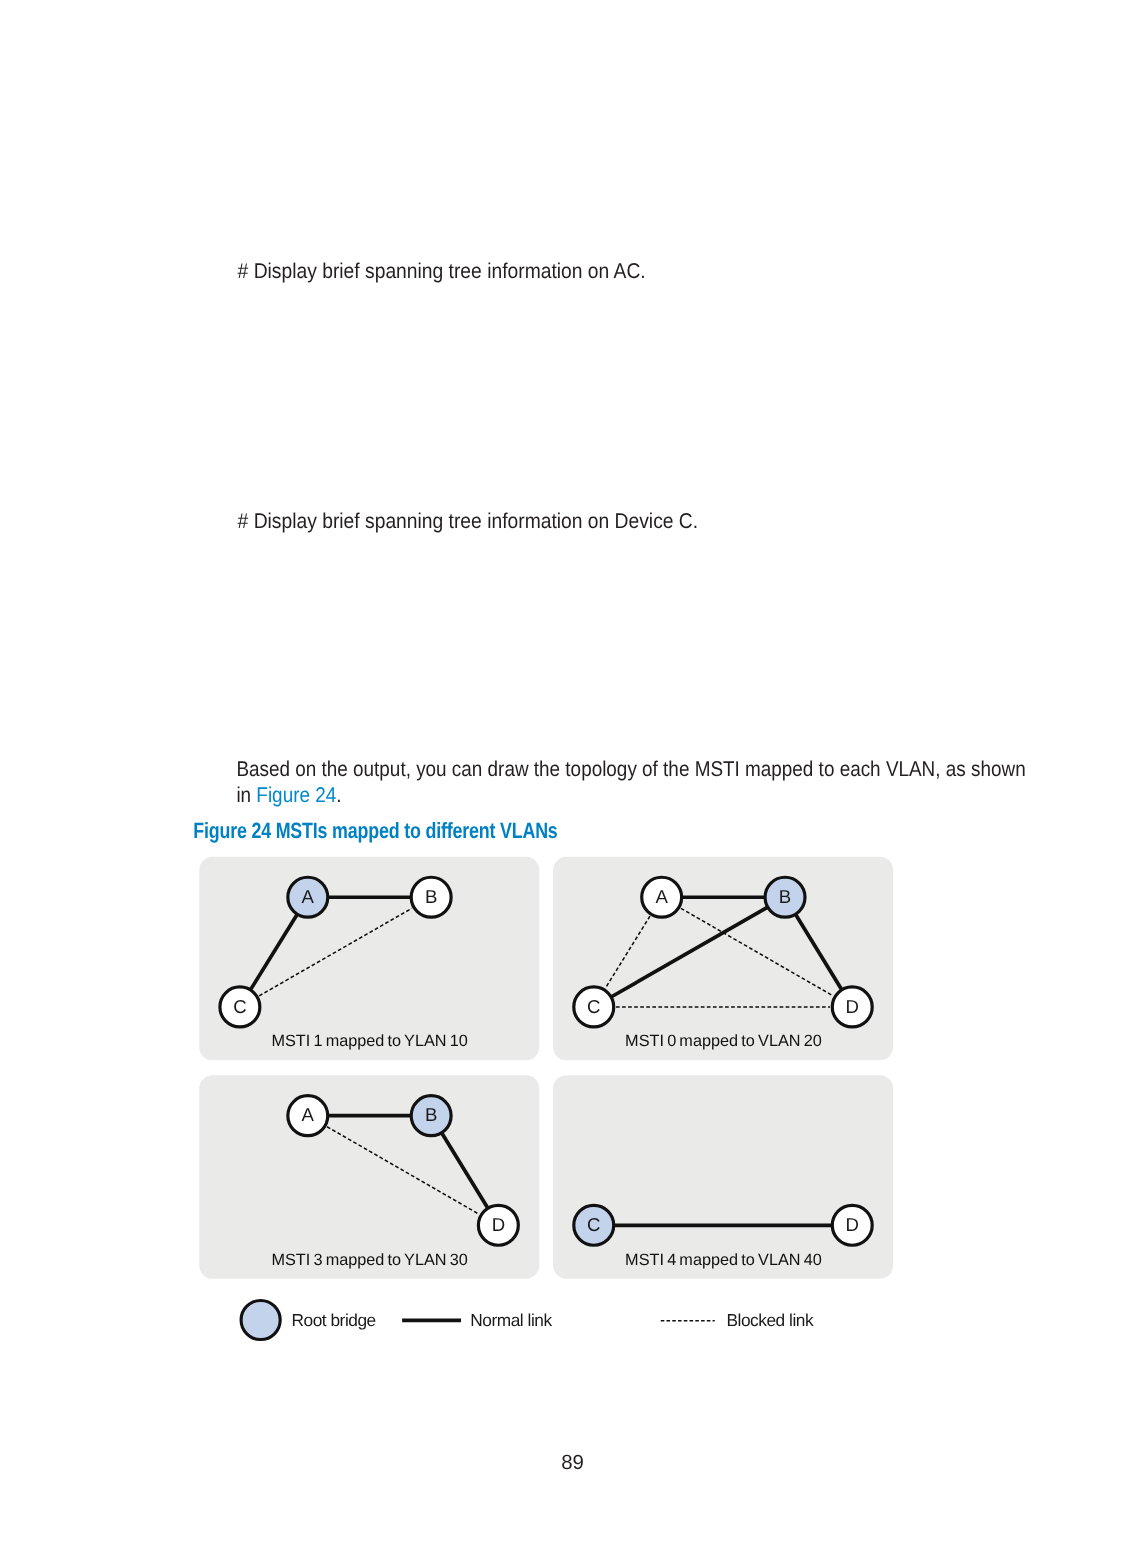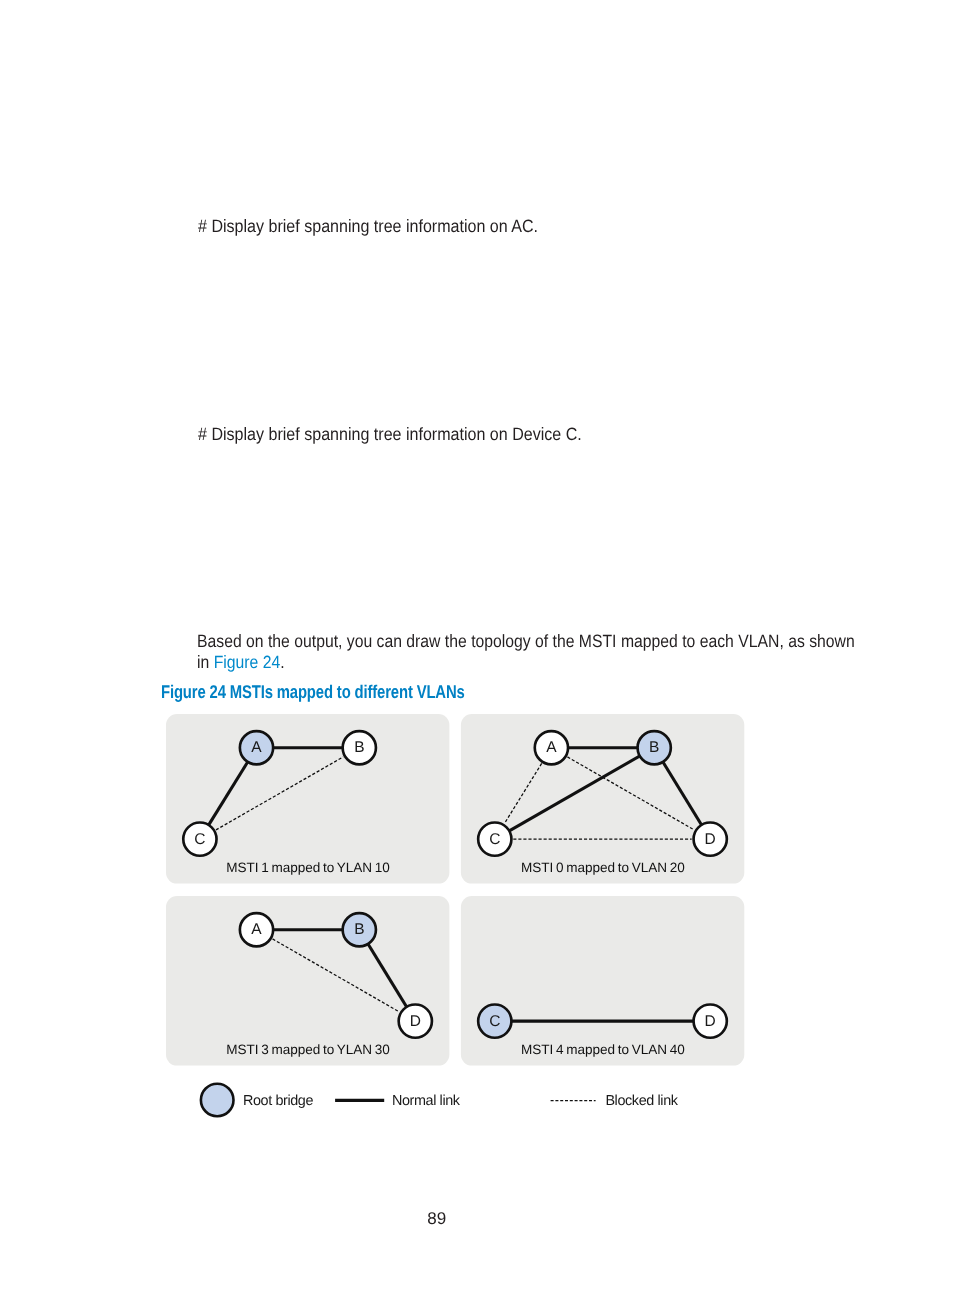--- a/index.html
+++ b/index.html
@@ -3,21 +3,21 @@
 <meta charset="utf-8">
 <style>
   html,body{margin:0;padding:0;}
   body{width:954px;height:1296px;background:#ffffff;font-family:"Liberation Sans",sans-serif;
        -webkit-font-smoothing:antialiased;text-rendering:geometricPrecision;position:relative;overflow:hidden;}
   .page{position:absolute;left:0;top:0;width:954px;height:1268px;}
   .cmd{position:absolute;font-size:17.8px;color:#231f20;white-space:nowrap;transform:scaleX(0.903);transform-origin:0 0;}
   .para{position:absolute;font-size:17.8px;color:#231f20;line-height:21px;width:760px;transform:scaleX(0.886);transform-origin:0 0;}
   .para .lnk{color:#0089cb;}
   .figcap{position:absolute;font-size:18.4px;font-weight:bold;color:#0081c4;white-space:nowrap;letter-spacing:-0.18px;transform:scaleX(0.808);transform-origin:0 0;}
-  .pageno{position:absolute;font-size:17px;color:#231f20;text-align:left;}
+  .pageno{position:absolute;font-size:17px;color:#231f20;text-align:center;}
   svg{display:block;shape-rendering:geometricPrecision;}
   .page{will-change:transform;}
   text{text-rendering:geometricPrecision;}
   text.lg{font-family:"Liberation Sans",sans-serif;font-size:14.4px;fill:#1a1a1a;letter-spacing:-0.38px;}
 </style>
 </head>
 <body>
 
 <div class="page">
 

